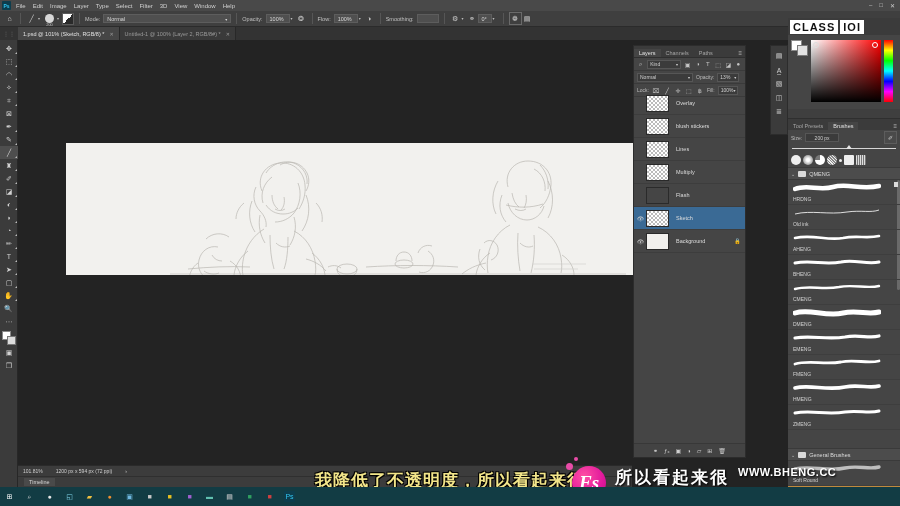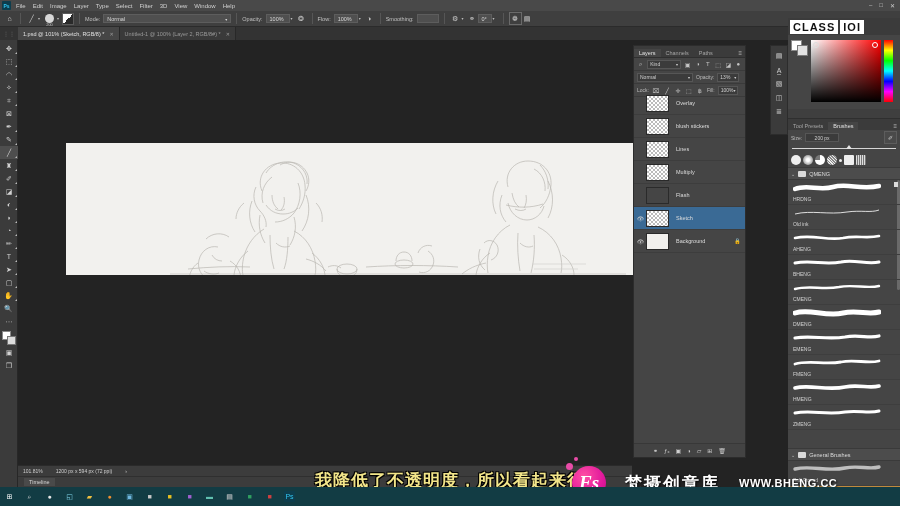--- a/index.html
+++ b/index.html
@@ -129,21 +129,21 @@
   
   #taskbar{position:absolute;left:0;bottom:0;width:900px;height:19px;background:#123c44;display:flex;align-items:center;padding-left:4px;box-sizing:border-box;gap:9px;}
   .tbi{width:11px;height:11px;display:flex;align-items:center;justify-content:center;font-size:7px;color:#dcdcdc;border-radius:1px;}
   #tb-clock{margin-left:auto;display:flex;align-items:center;gap:6px;padding-right:5px;color:#dfdfdf;font-size:5px;}
 
   
   #subtitle{position:absolute;left:0;bottom:14px;width:900px;text-align:center;font-size:17px;font-weight:bold;color:#f2e58a;
      text-shadow:1px 1px 0 #000,-1px 1px 0 #000,1px -1px 0 #000,-1px -1px 0 #000;letter-spacing:1px;white-space:nowrap;}
 
   
-  #watermark{position:absolute;left:572px;bottom:6px;display:flex;align-items:center;gap:19px;}
+  #watermark{position:absolute;left:572px;bottom:6px;display:flex;gap:9px;}
   #wm-logo{width:34px;height:34px;border-radius:50%;background:radial-gradient(circle at 35% 30%,#ff4fa3,#e0179c 60%,#b3127f);
      display:flex;align-items:center;justify-content:center;color:#fff;font-size:19px;font-style:italic;font-weight:bold;font-family:"Liberation Serif",serif;position:relative;}
   #wm-dot1{position:absolute;left:-6px;top:-3px;width:7px;height:7px;border-radius:50%;background:#e94ca8;}
   #wm-dot2{position:absolute;left:2px;top:-9px;width:4px;height:4px;border-radius:50%;background:#e94ca8;}
   #wm-cn{color:#fff;font-size:17px;font-weight:bold;letter-spacing:2px;font-family:"Liberation Serif",serif;text-shadow:1px 1px 2px #000;}
   #wm-url{color:#fff;font-size:11px;font-weight:bold;letter-spacing:.5px;text-shadow:1px 1px 2px #000;}
 </style>
 </head>
 <body>
 
@@ -601,21 +601,21 @@
   </div>
 
   <div id="subtitle">我降低了不透明度，所以看起来很</div>
 
   <div id="watermark">
     <div id="wm-logo">
       <span>Fs</span>
       <span id="wm-dot1"></span>
       <span id="wm-dot2"></span>
     </div>
-    <div id="wm-cn">梵摄创意库</div>
+    <div id="wm-cn">所以看起来很</div>
     <div id="wm-url">WWW.BHENG.CC</div>
   </div>
 
   <div id="taskbar">
     <div class="tbi" style="color:#fff;">⊞</div>
     <div class="tbi" style="color:#dcdcdc;">⌕</div>
     <div class="tbi" style="color:#e8e8e8;">●</div>
     <div class="tbi" style="color:#7fd4e8;">◱</div>
     <div class="tbi" style="color:#f0c040;">▰</div>
     <div class="tbi" style="color:#f09030;">●</div>

